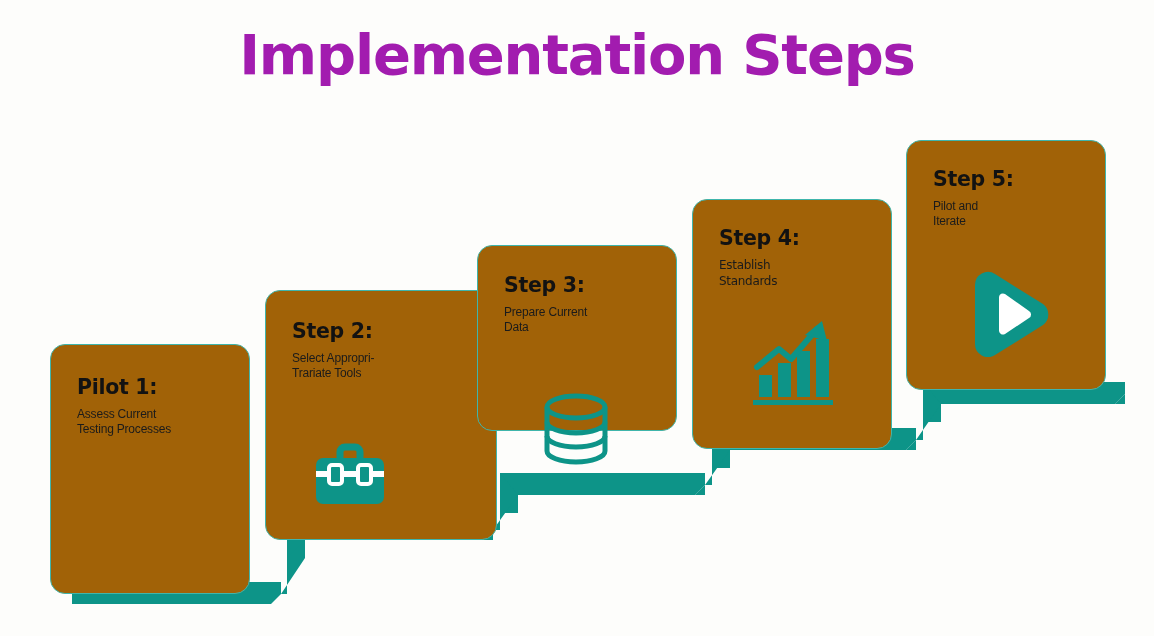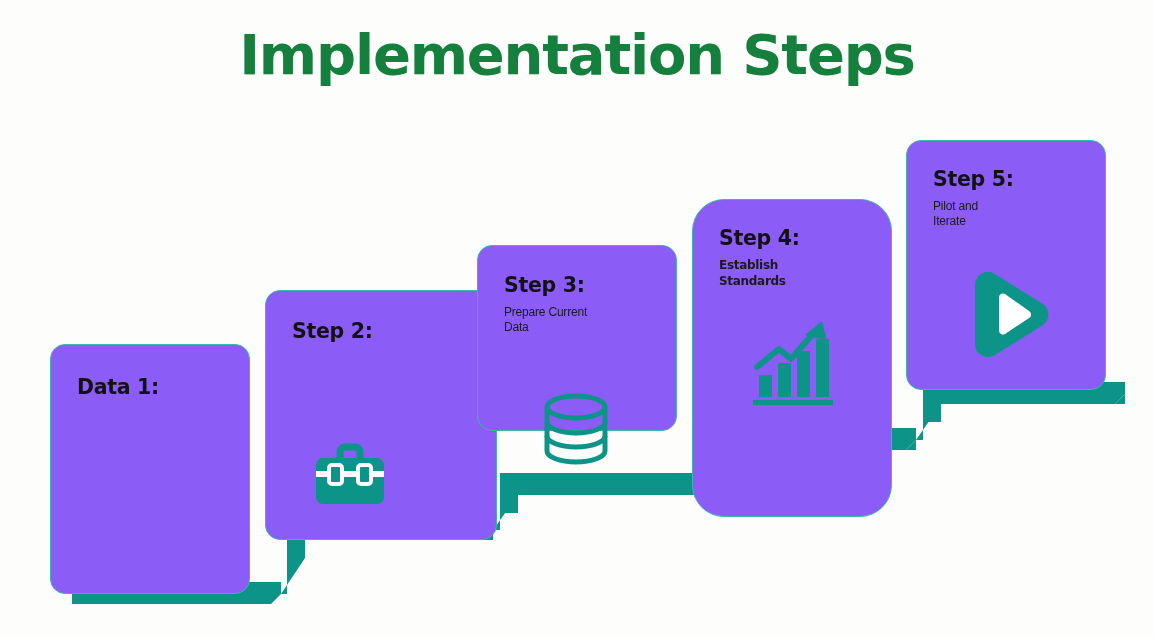--- a/index.html
+++ b/index.html
@@ -17,35 +17,35 @@
 
   #page-title {
     position: absolute;
     top: 22px;
     left: 0;
     width: 1154px;
     text-align: center;
     font-size: 56px;
     font-weight: 700;
     letter-spacing: -1.2px;
-    color: #15803d;
+    color: #a21caf;
     font-family: "DejaVu Sans", sans-serif;
   }
 
   #staircase {
     position: absolute;
     left: 0;
     top: 0;
     width: 1154px;
     height: 636px;
   }
 
   .step-card {
     position: absolute;
-    background: #8b5cf6;
+    background: #a16207;
     border: 1.4px solid #3fb5ab;
     border-radius: 15px;
     box-sizing: border-box;
     z-index: 5;
   }
 
   .card-head {
     position: absolute;
     left: 26px;
     font-size: 20.5px;
@@ -61,21 +61,21 @@
     left: 26px;
     font-size: 12px;
     font-weight: 400;
     color: #1b1b1b;
     line-height: 1.27;
     letter-spacing: -0.2px;
     font-family: "Liberation Sans", sans-serif;
     white-space: pre-line;
   }
   .card-body.bold {
-    font-weight: 700;
+    font-weight: 400;
     font-family: "DejaVu Sans", sans-serif;
     letter-spacing: -0.3px;
     line-height: 1.3;
   }
 
   .card-icon {
     position: absolute;
   }
 </style>
 </head>
@@ -113,26 +113,30 @@
   <g fill="#0d9488">
 
     <path d="M916,440 L941,404 L941,422 L923,422 L923,440 Z"></path>
     <path d="M705,485 L730,450 L730,468 L712,468 L712,485 Z"></path>
     <path d="M493,530 L518,495 L518,513 L500,513 L500,530 Z"></path>
     <path d="M281,594 L305,558 L305,540 L287,558 L287,594 Z"></path>
   </g>
 </svg>
 
 <div class="step-card" style="left:50px; top:344px; width:200px; height:250px;">
-  <div class="card-head" style="top:30px;">Data 1:</div>
+  <div class="card-head" style="top:30px;">Pilot 1:</div>
+  <div class="card-body" style="top:62px;">Assess Current
+Testing Processes</div>
 
 </div>
 
 <div class="step-card" style="left:265px; top:290px; width:232px; height:250px;">
   <div class="card-head" style="top:28px;">Step 2:</div>
+  <div class="card-body" style="top:60px;">Select Appropri-
+Trariate Tools</div>
   <svg class="card-icon" style="left:46px; top:152px;" width="76" height="66" viewBox="0 0 76 66" aria-hidden="true">
     <path d="M28,14 l0,-5 a5,5 0 0 1 5,-5 h10 a5,5 0 0 1 5,5 l0,5" fill="none" stroke="#0d9488" stroke-width="7" stroke-linecap="round"></path>
     <rect x="4" y="15" width="68" height="46" rx="7" ry="7" fill="#0d9488"></rect>
     <rect x="4" y="28" width="68" height="6" fill="#ffffff"></rect>
     <rect x="17" y="22" width="13" height="19" rx="3" ry="3" fill="#0d9488" stroke="#ffffff" stroke-width="4"></rect>
     <rect x="46" y="22" width="13" height="19" rx="3" ry="3" fill="#0d9488" stroke="#ffffff" stroke-width="4"></rect>
   </svg>
 </div>
 
 <div class="step-card" style="left:477px; top:245px; width:200px; height:186px;">
@@ -142,21 +146,21 @@
   <svg class="card-icon" style="left:62px; top:146px;" width="72" height="74" viewBox="0 0 72 74" aria-hidden="true">
     <g fill="none" stroke="#0d9488" stroke-width="5">
       <ellipse cx="36" cy="15" rx="29" ry="11"></ellipse>
       <path d="M7,15 L7,59 a29,11 0 0 0 58,0 L65,15"></path>
       <path d="M7,30 a29,11 0 0 0 58,0"></path>
       <path d="M7,44 a29,11 0 0 0 58,0"></path>
     </g>
   </svg>
 </div>
 
-<div class="step-card" style="left:692px; top:199px; width:200px; height:318px;border-radius:32px;">
+<div class="step-card" style="left:692px; top:199px; width:200px; height:250px;">
   <div class="card-head" style="top:26px;">Step 4:</div>
   <div class="card-body bold" style="top:58px;">Establish
 Standards</div>
   <svg class="card-icon" style="left:56px; top:115px;" width="86" height="92" viewBox="0 0 86 92" aria-hidden="true">
     <g fill="#0d9488">
       <rect x="10" y="60" width="13" height="22"></rect>
       <rect x="29" y="48" width="13" height="34"></rect>
       <rect x="48" y="36" width="13" height="46"></rect>
       <rect x="67" y="24" width="13" height="58"></rect>
     </g>

